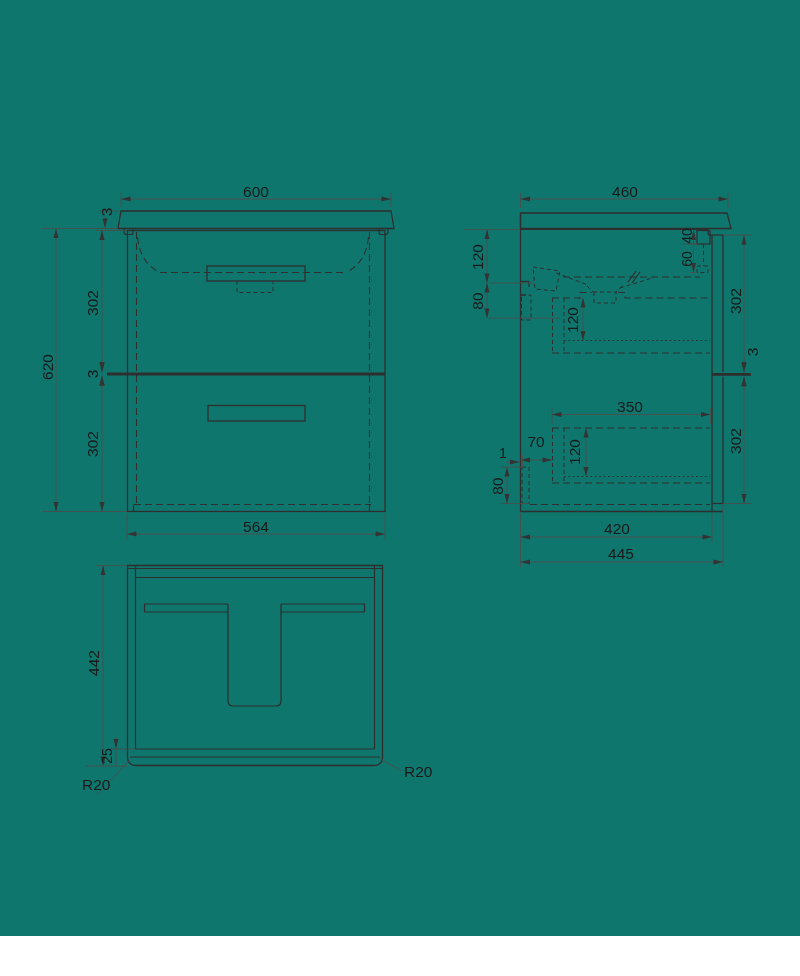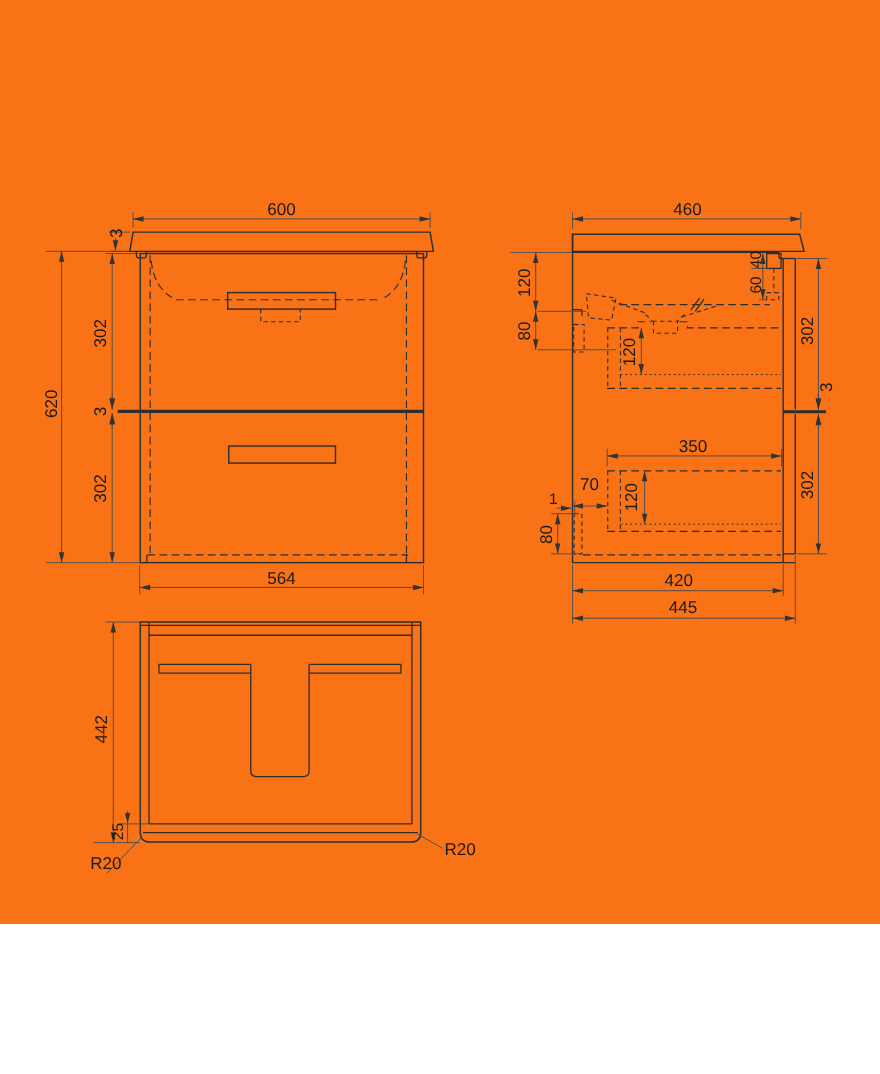--- a/index.html
+++ b/index.html
@@ -1,16 +1,16 @@
 <!DOCTYPE html>
 <html><head>
 <meta charset="utf-8">
 <style>
   html,body{margin:0;padding:0;background:#ffffff;}
-  .stage{position:relative;width:800px;height:840px;background:#f97316;overflow:hidden;}
+  .stage{position:relative;width:800px;height:936px;background:#0f766e;overflow:hidden;}
   svg{display:block;}
   .ol{stroke:#2e2e2e;stroke-width:1.2;fill:none;stroke-linecap:butt;}
   .olf{stroke:#2e2e2e;stroke-width:1.3;fill:none;}
   .thick{stroke:#2e2e2e;stroke-width:2.8;fill:none;}
   .dash{stroke:#2e2e2e;stroke-width:1.05;fill:none;stroke-dasharray:7 4;}
   .dashs{stroke:#2e2e2e;stroke-width:1;fill:none;stroke-dasharray:4 3;}
   .dot{stroke:#2e2e2e;stroke-width:0.85;fill:none;stroke-dasharray:1.8 2.6;}
   .dim{stroke:#4d4d4d;stroke-width:0.9;fill:none;}
   .ext{stroke:#4d4d4d;stroke-width:0.85;fill:none;}
   text{font-family:"Liberation Sans","DejaVu Sans",sans-serif;font-size:15.5px;fill:#1a1a1a;}

